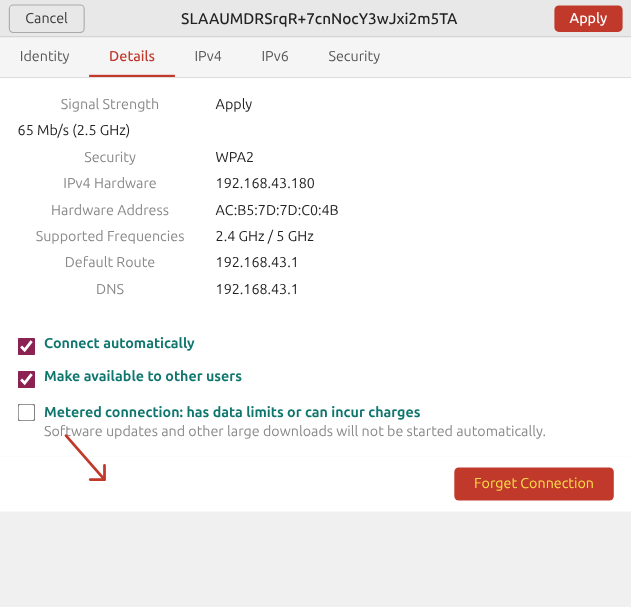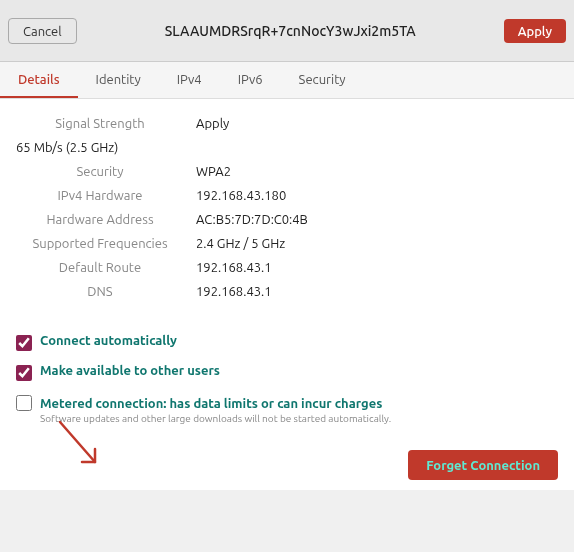--- a/index.html
+++ b/index.html
@@ -15,21 +15,21 @@
       background: #f0f0f0;
       overflow: hidden;
     }
 
     .header {
       display: flex;
       align-items: center;
       justify-content: space-between;
       background: #e8e8e8;
       padding: 0 8px;
-      height: 62px;
+      height: 34px;
       border-bottom: 1px solid #ccc;
     }
 
     .header-title {
       font-size: 14px;
       font-weight: 500;
       color: #222;
       flex: 1;
       text-align: center;
     }
@@ -125,42 +125,42 @@
       flex-shrink: 0;
     }
 
     .checkbox-label {
       font-size: 13px;
       color: #0f766e;
       font-weight: bold;
     }
 
     .checkbox-sublabel {
-      font-size: 10px;
+      font-size: 13px;
       color: #888;
       margin-top: 2px;
     }
 
     .footer {
       display: flex;
       justify-content: flex-end;
       padding: 10px 16px;
       background: #fff;
       position: relative;
     }
 
     .btn-forget {
       background: #c0392b;
       border: none;
       border-radius: 4px;
       padding: 8px 18px;
       font-size: 13px;
       cursor: pointer;
-      color: #5eead4;
-      font-weight: 700;
+      color: #fde047;
+      font-weight: 400;
     }
 
     .arrow-container {
       position: absolute;
       left: 30px;
       bottom: 10px;
     }
 
     .arrow-svg {
       width: 80px;
@@ -170,22 +170,22 @@
 </head>
 <body>
 
 <div class="header">
   <button class="btn-cancel">Cancel</button>
   <span class="header-title">SLAAUMDRSrqR+7cnNocY3wJxi2m5TA</span>
   <button class="btn-apply">Apply</button>
 </div>
 
 <div class="tabs">
+  <div class="tab">Identity</div>
   <div class="tab active">Details</div>
-  <div class="tab">Identity</div>
   <div class="tab">IPv4</div>
   <div class="tab">IPv6</div>
   <div class="tab">Security</div>
 </div>
 
 <div class="content">
   <div class="info-table">
 
     <div class="info-row">
       <span class="info-label">Signal Strength</span>

